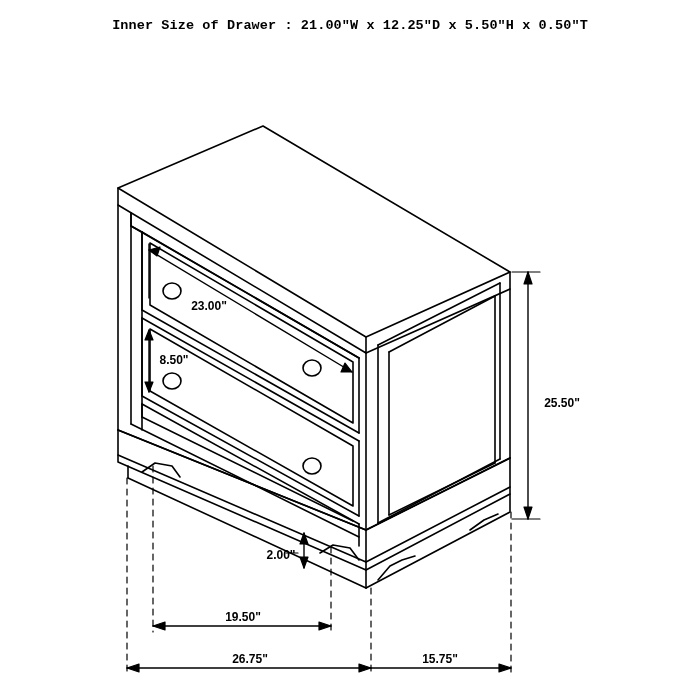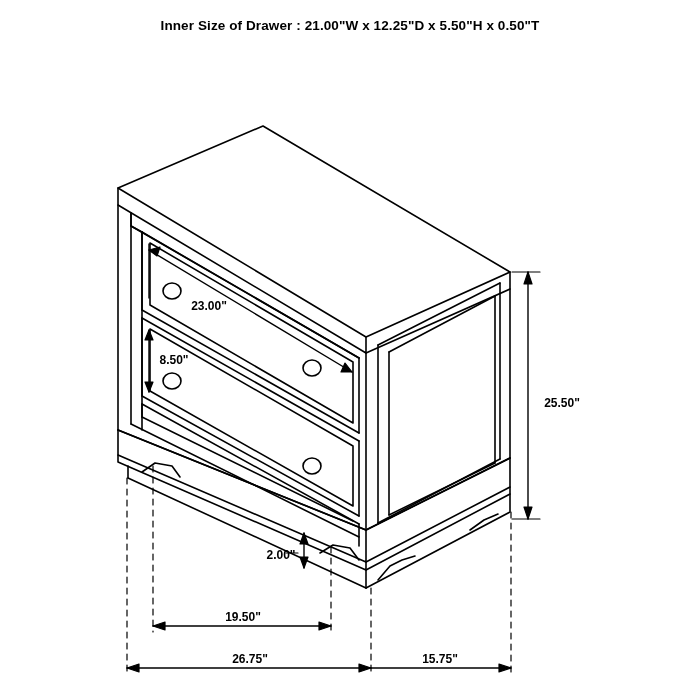--- a/index.html
+++ b/index.html
@@ -23,20 +23,21 @@
   .title {
     position: absolute;
     top: 18px;
     left: 0;
     width: 700px;
     text-align: center;
     font-size: 13.5px;
     font-weight: bold;
     letter-spacing: 0.1px;
     color: #000;
+    font-family: Liberation Mono, monospace;
   }
   svg.dimdraw {
     position: absolute;
     top: 0;
     left: 0;
     width: 700px;
     height: 700px;
   }
   .lbl {
     position: absolute;

